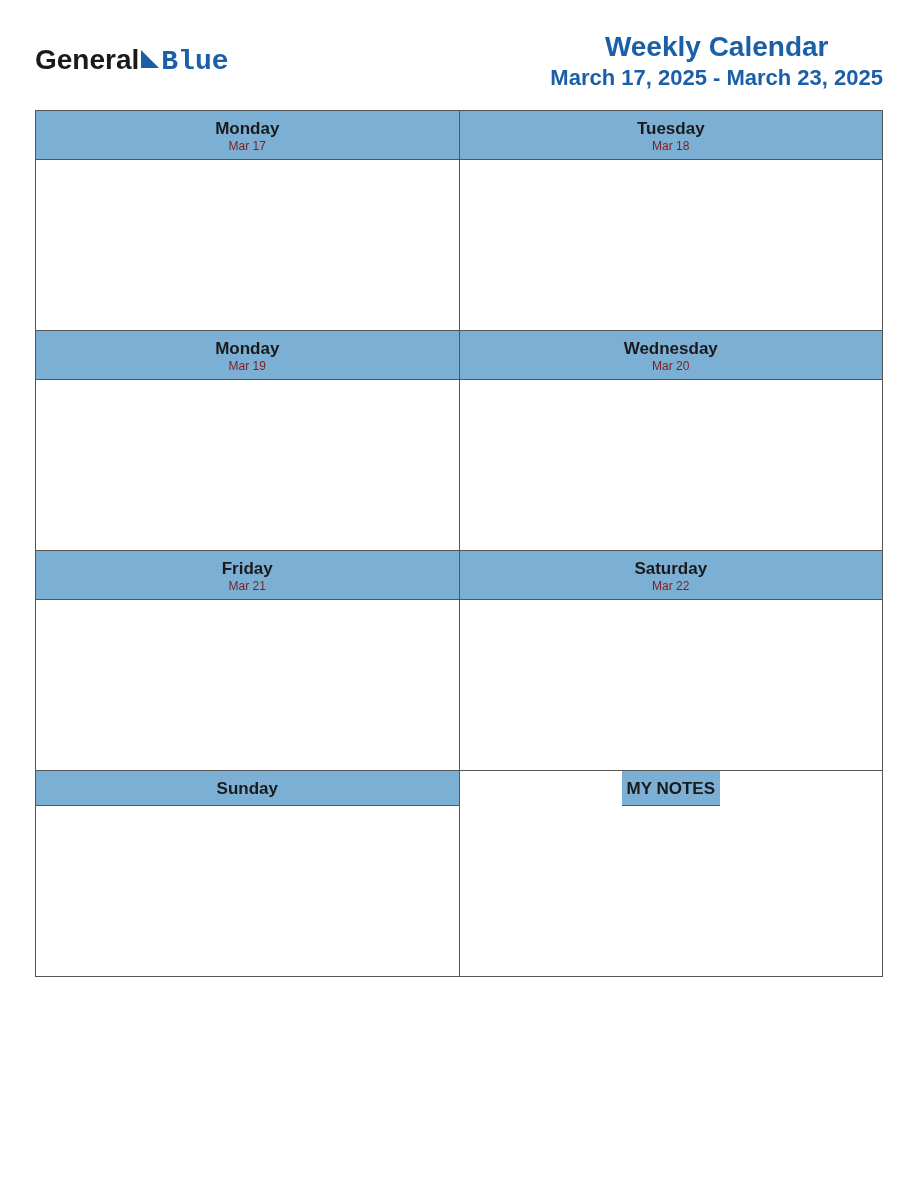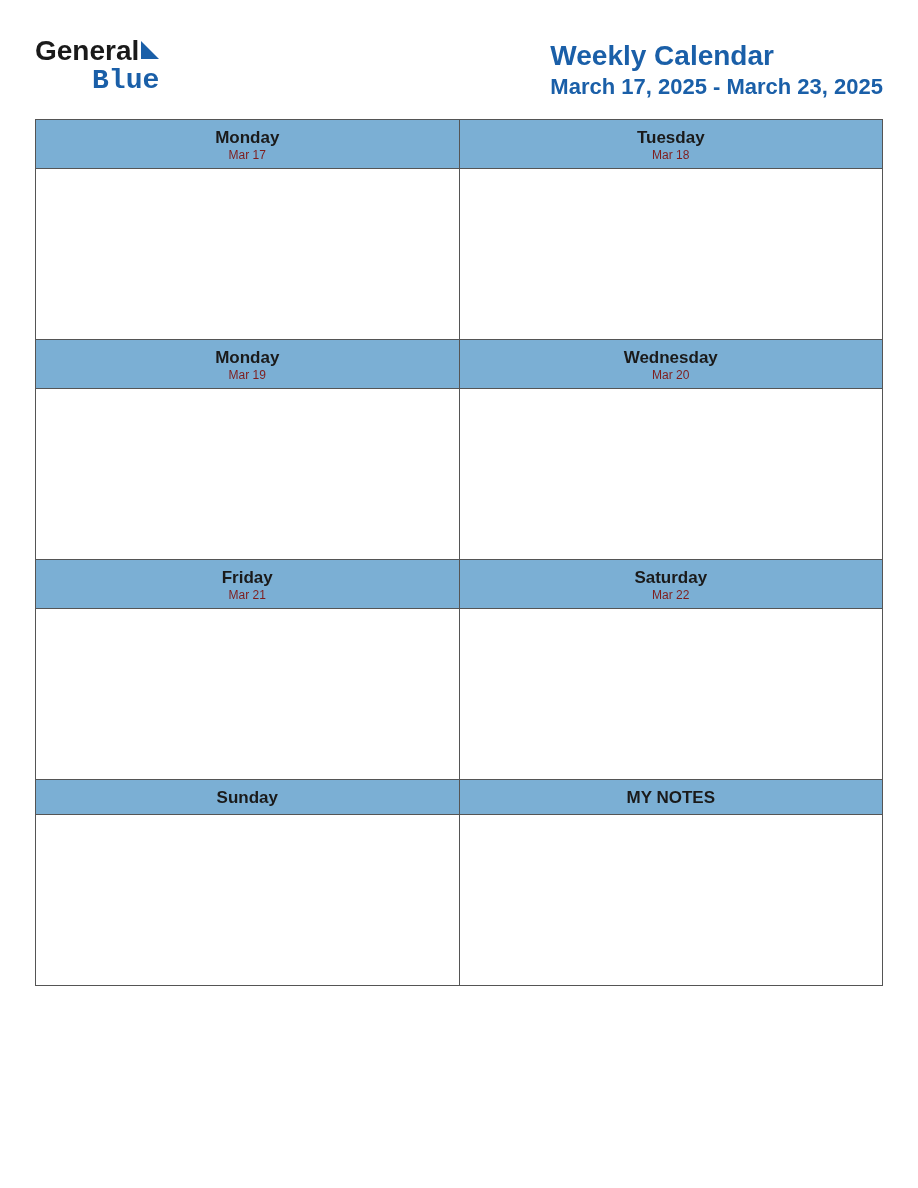--- a/index.html
+++ b/index.html
@@ -47,39 +47,38 @@
       border-left: 18px solid #1a5fa8;
       border-top: 18px solid transparent;
       border-bottom: 0px solid transparent;
       display: inline-block;
       margin-left: 2px;
       margin-bottom: 2px;
     }
 
     .logo-text-block {
       display: flex;
-      flex-direction: column;
-      align-items: flex-end;
+      flex-direction: row;
+      align-items: flex-start;
     }
 
     .logo-row1 {
       display: flex;
       align-items: center;
     }
 
     .logo-row2 {
       color: #1a5fa8;
       font-size: 28px;
       font-weight: bold;
       margin-left: 2px;
     }
 
     .title-block {
-      text-align: left;
-      margin-top: 9px;
+      text-align: center;
     }
 
     .title-main {
       font-size: 28px;
       font-weight: bold;
       color: #1a5fa8;
       line-height: 1.2;
     }
 
     .title-sub {
@@ -137,20 +136,21 @@
 
     .notes-label {
       font-weight: bold;
       font-size: 17px;
       color: #1a1a1a;
     }
 
     .notes-cell {
       display: flex;
       flex-direction: column;
+      align-items: center;
     }
 
     .notes-header-row {
       background-color: #7bafd4;
       text-align: center;
       padding: 8px 5px 6px 5px;
       border-bottom: 1.5px solid #555;
     }
 
     .notes-body {

